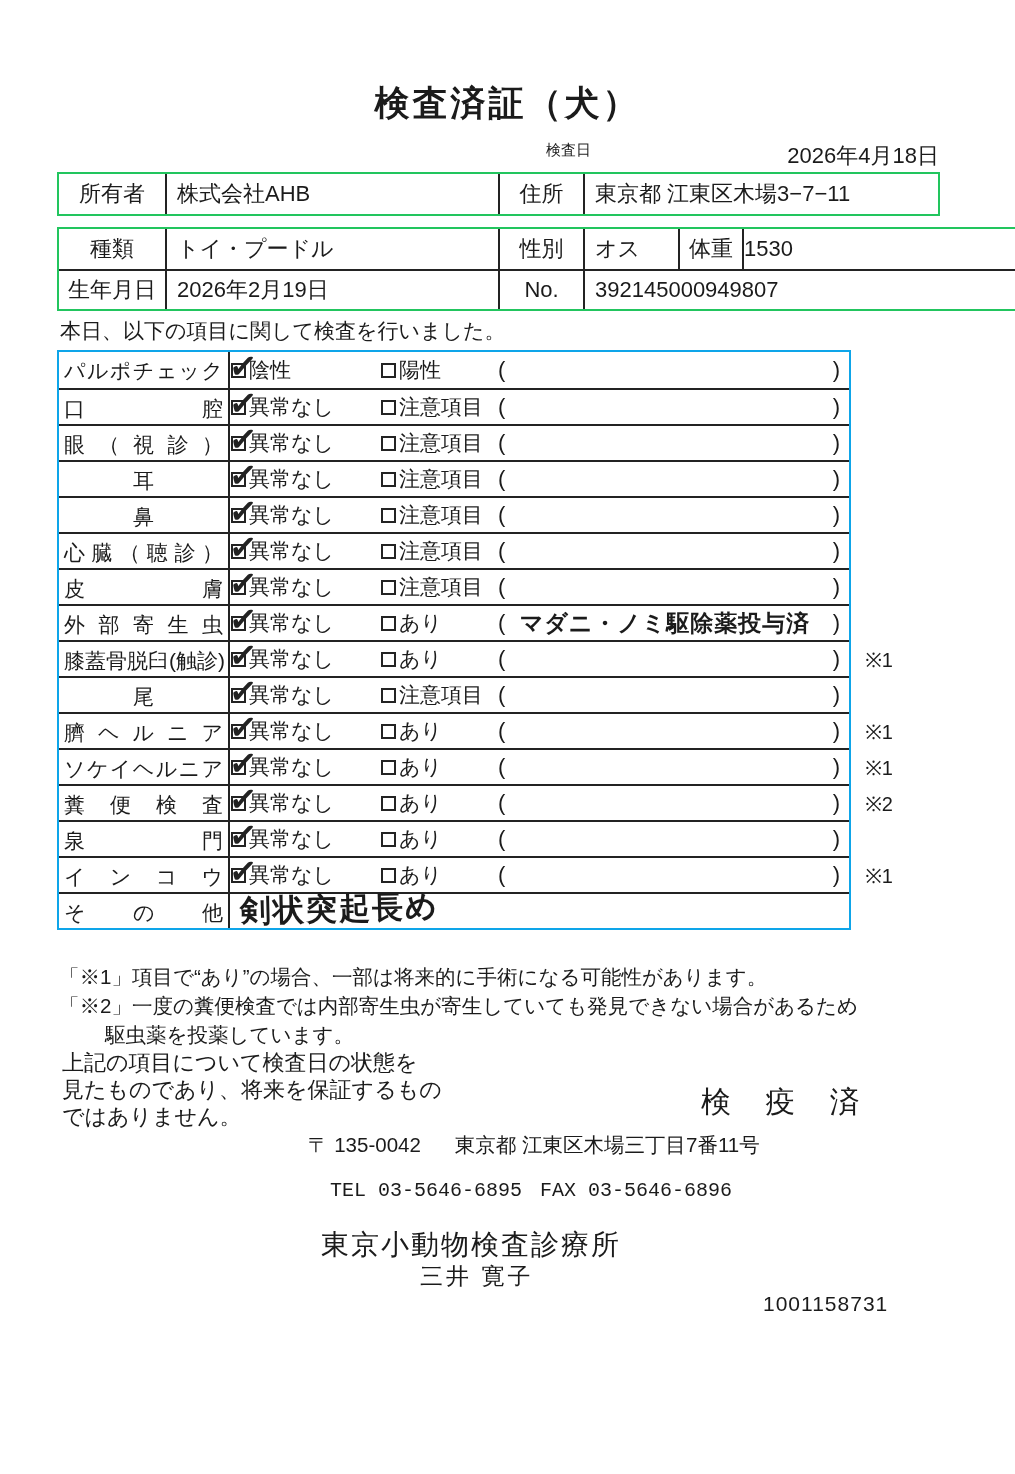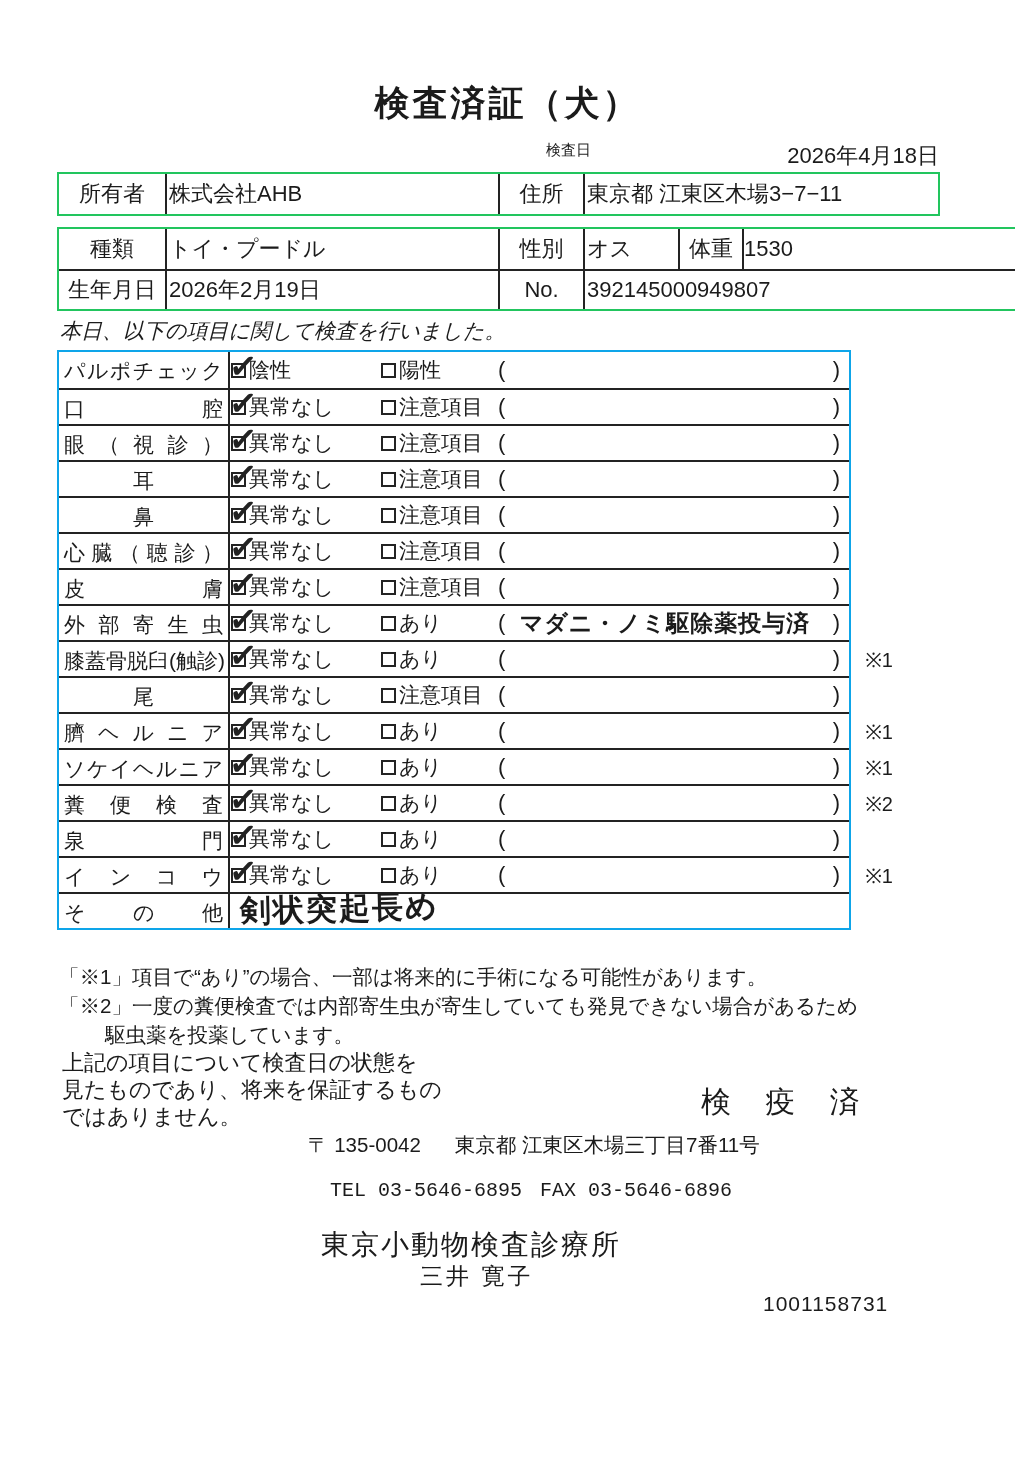--- a/index.html
+++ b/index.html
@@ -18,21 +18,21 @@
   .insp-label { top:141px; left:546px; font-size:15px; font-weight:500; }
   .insp-value { top:141px; right:76px; font-size:22px; font-weight:500; }
 
   
   .htable { border:2px solid #22c55e; box-sizing:border-box; background:#fff; }
   .hrow { display:grid; height:40px; align-items:center; box-sizing:border-box; }
   .hrow + .hrow { border-top:2px solid #232323; }
   .hcell { height:100%; display:flex; align-items:center; box-sizing:border-box;
     font-size:22px; white-space:nowrap; overflow:visible; }
   .hcell.lab { justify-content:center; }
-  .hcell.val { padding-left:2px; }
+  .hcell.val { padding-left:10px; }
   .hcell.bl { border-left:2px solid #232323; }
   .hcell.weight-val { justify-content:space-between; padding-right:12px; gap:16px; }
   .unit { font-size:18px; }
 
   
   .exam { top:350px; left:57px; width:794px; border:2px solid #0ea5e9;
     box-sizing:border-box; }
   .erow { position:relative; display:grid; grid-template-columns:171px 1fr;
     height:36px; box-sizing:border-box; }
   .erow + .erow { border-top:2px solid #232323; }
@@ -54,21 +54,21 @@
   .paren-close { position:absolute; right:9px; top:0; height:100%;
     display:flex; align-items:center; font-size:22px; }
   .note { position:absolute; left:285px; right:34px; top:0; height:100%;
     display:flex; align-items:center; justify-content:center;
     font-size:23px; font-weight:700; letter-spacing:1px; white-space:nowrap; }
   .ref { position:absolute; right:-44px; top:50%; transform:translateY(-50%);
     font-size:20px; white-space:nowrap; }
   .hand-big { position:absolute; left:10px; top:-6px; font-size:31px; font-weight:700;
     letter-spacing:2px; transform:rotate(-1.5deg); white-space:nowrap; }
 
-  .intro { top:317px; left:60px; font-size:21px; font-weight:500;font-style:italic; }
+  .intro { top:317px; left:60px; font-size:21px; font-weight:500; }
 
   
   .footnotes { top:962px; left:59px; font-size:20.5px; line-height:29px; font-weight:500; }
   .footnotes .indent { padding-left:46px; }
 
   
   .disclaimer { top:1049px; left:62px; font-size:22px; line-height:27px; font-weight:500; }
 
   .stamp { top:1082px; left:701px; font-size:30px; letter-spacing:13px;
     font-weight:500; white-space:nowrap; }

